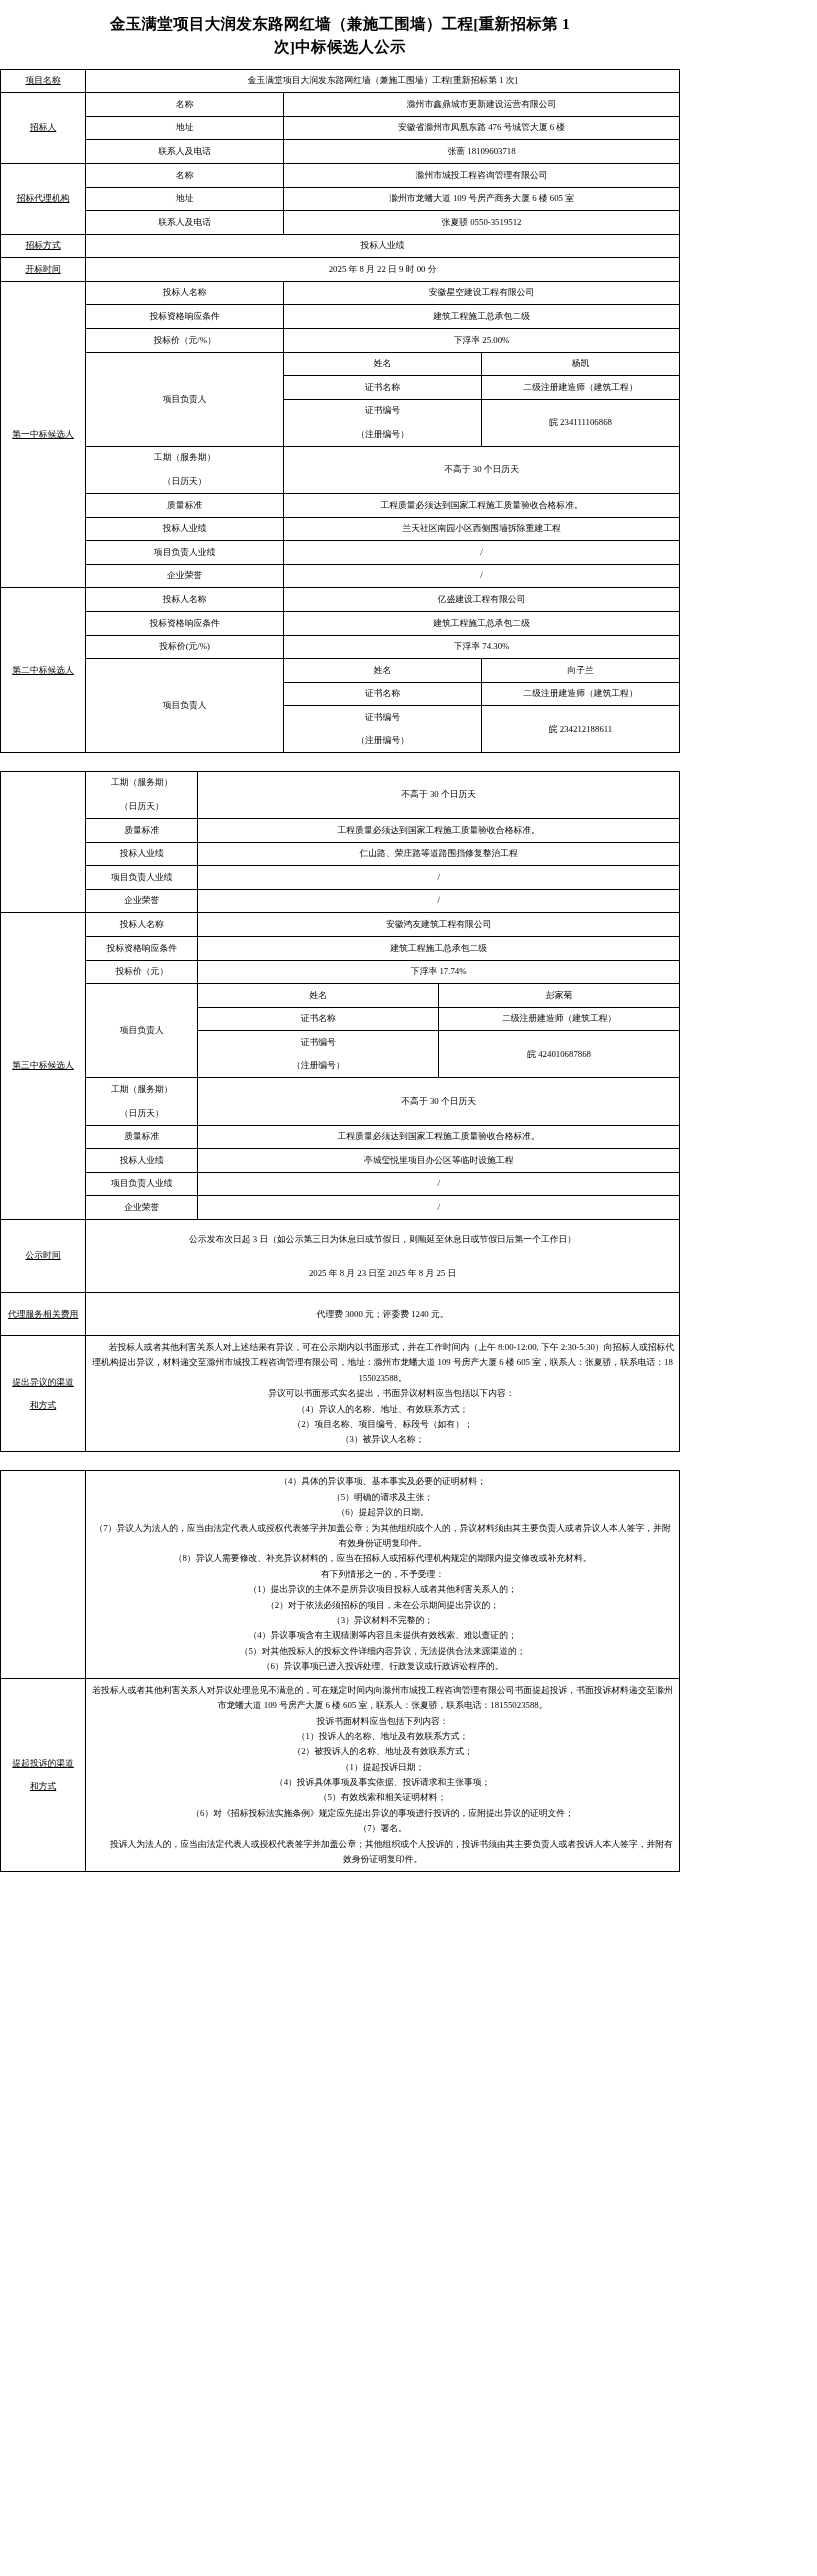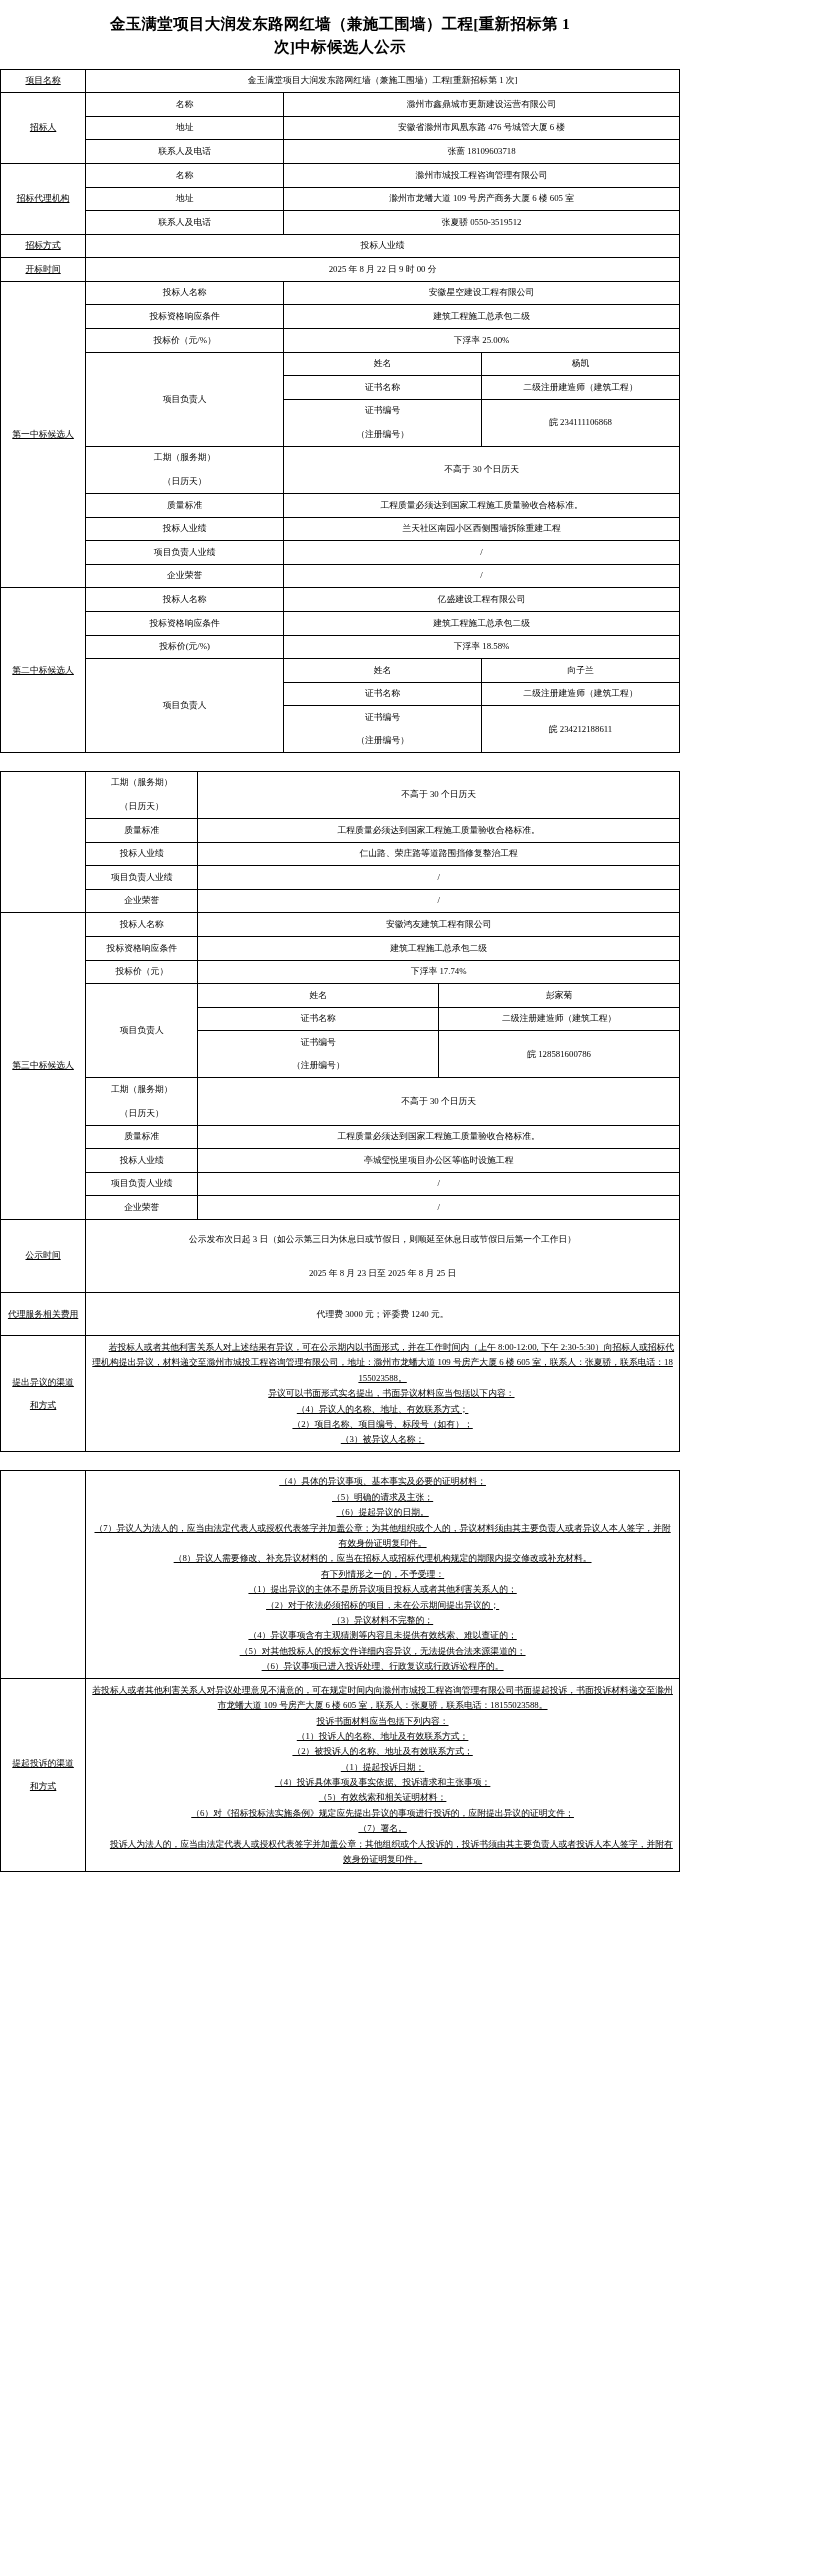--- a/index.html
+++ b/index.html
@@ -47,21 +47,20 @@
   td.lbl-b { width: 103px; }
   td.lbl-c { width: 134px; }
   td.para {
     text-align: left;
     padding: 7.2px 11.3px 9.3px 11.3px;
     line-height: 2.35;
   }
   td.para p {
     margin: 0 0 0 0;
     text-indent: 0;
-    text-decoration: underline;
   }
   td.para p.ind { text-indent: 2em; }
   .pagebreak {
     height: 17.5px;
     background: #fff;
   }
   .center { text-align: center; font-family: Liberation Serif, serif; }
   .slash { font-size: 9.3px; }
 </style>
 </head>
@@ -174,21 +173,21 @@
       <td class="lbl-a" rowspan="6">第二中标候选人</td>
       <td class="lbl-b">投标人名称</td>
       <td colspan="2">亿盛建设工程有限公司</td>
     </tr>
     <tr>
       <td class="lbl-b">投标资格响应条件</td>
       <td colspan="2">建筑工程施工总承包二级</td>
     </tr>
     <tr>
       <td class="lbl-b">投标价(元/%)</td>
-      <td colspan="2">下浮率 18.58%</td>
+      <td colspan="2">下浮率 74.30%</td>
     </tr>
     <tr>
       <td class="lbl-b" rowspan="3">项目负责人</td>
       <td class="lbl-c">姓名</td>
       <td>向子兰</td>
     </tr>
     <tr>
       <td class="lbl-c">证书名称</td>
       <td>二级注册建造师（建筑工程）</td>
     </tr>
@@ -255,21 +254,21 @@
     <tr>
       <td class="lbl-c">证书名称</td>
       <td>二级注册建造师（建筑工程）</td>
     </tr>
     <tr>
       <td class="lbl-c">
         <div>证书编号</div>
         <div style="height:8.2px"></div>
         <div>（注册编号）</div>
       </td>
-      <td>皖 128581600786</td>
+      <td>皖 424010687868</td>
     </tr>
     <tr>
       <td class="lbl-b">
         <div>工期（服务期）</div>
         <div style="height:8.2px"></div>
         <div>（日历天）</div>
       </td>
       <td colspan="2">不高于 30 个日历天</td>
     </tr>
     <tr>

